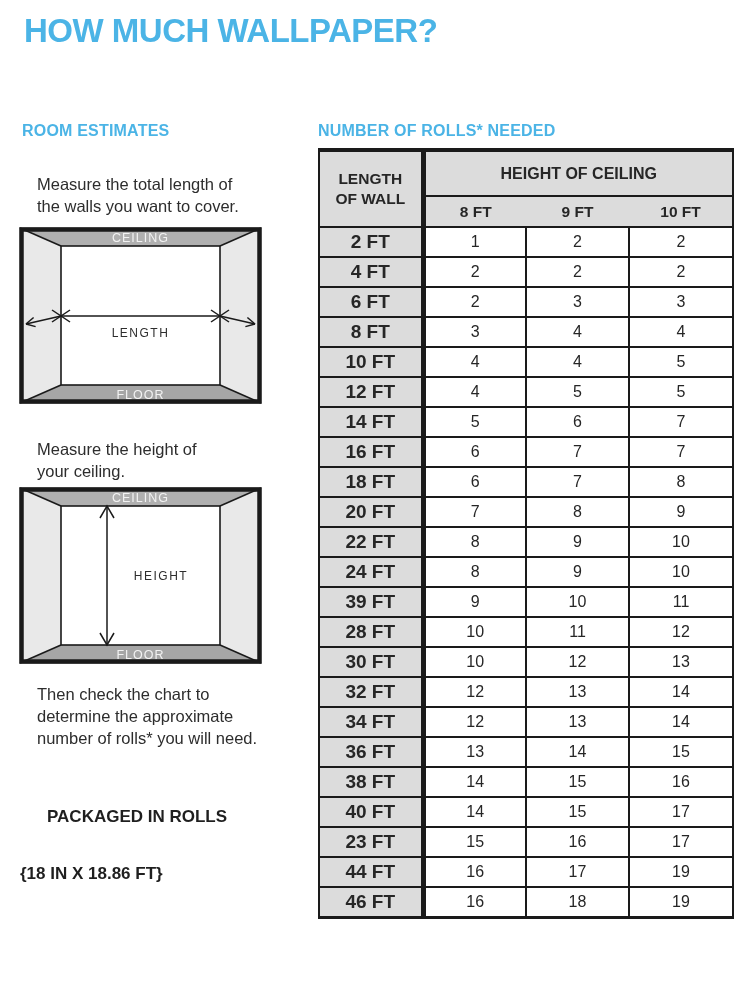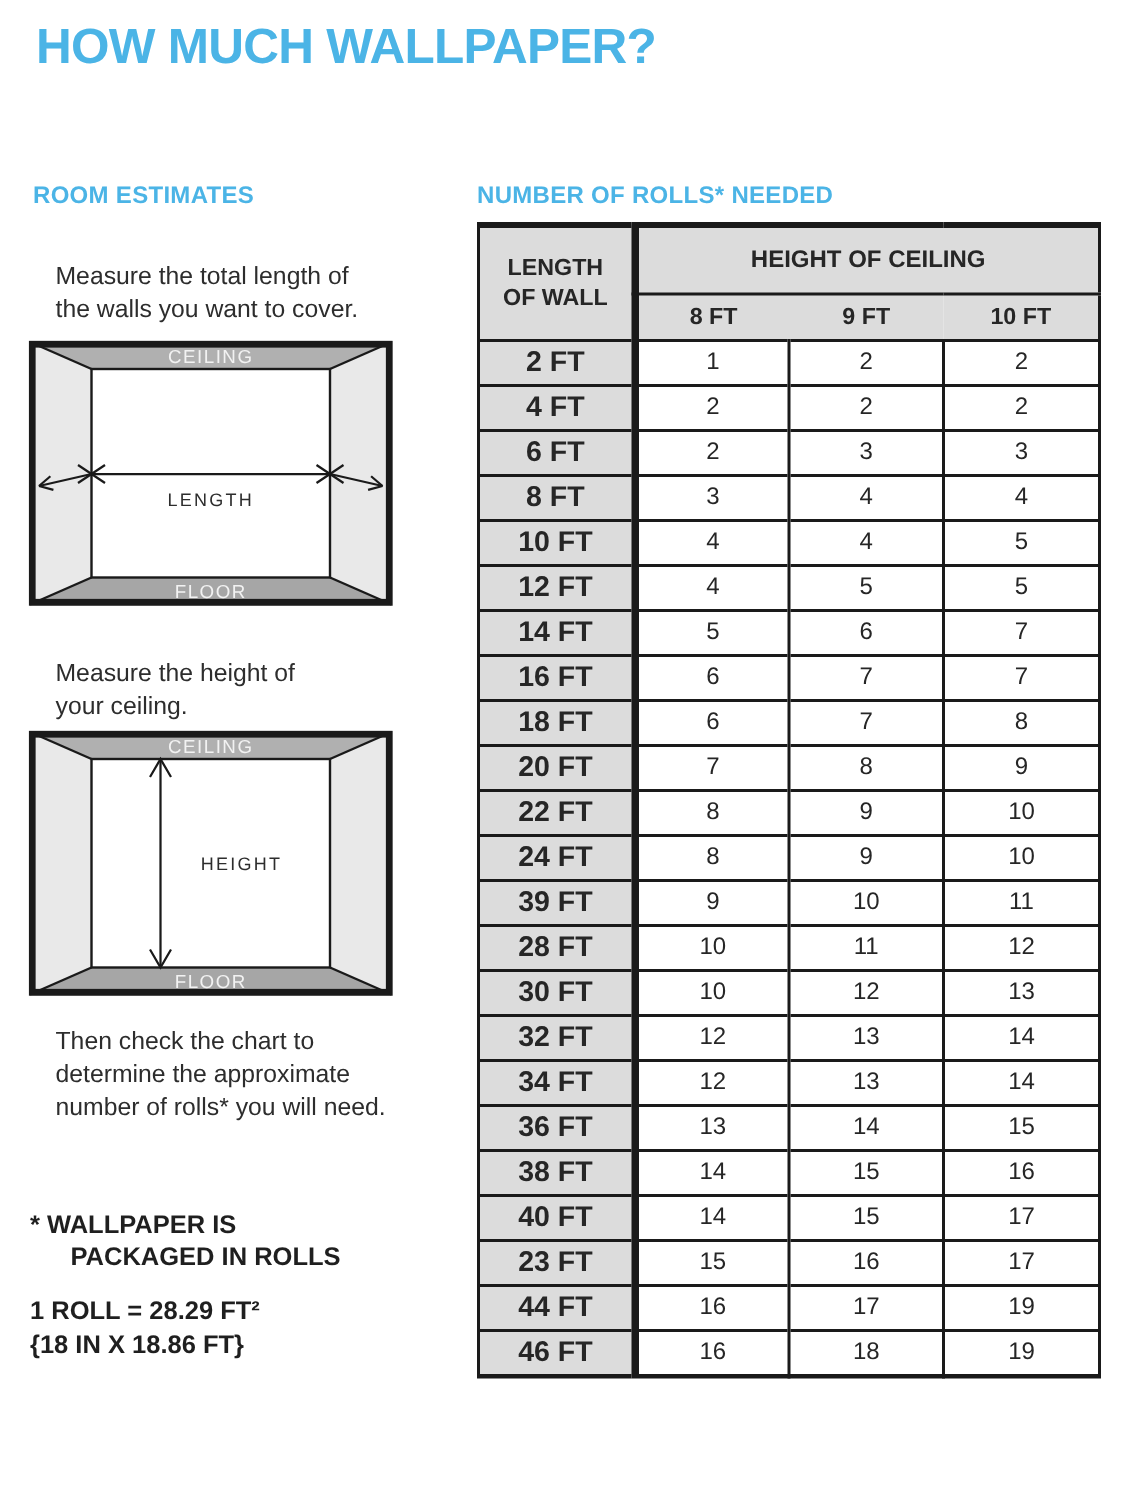--- a/index.html
+++ b/index.html
@@ -132,26 +132,24 @@
   <text x="121.5" y="15" text-anchor="middle" font-size="12.5" letter-spacing="1" fill="#f2f2f2">CEILING</text>
   <text x="121.5" y="171.5" text-anchor="middle" font-size="12.5" letter-spacing="1" fill="#f2f2f2">FLOOR</text>
   <text x="142" y="93" text-anchor="middle" font-size="12" letter-spacing="1.5" fill="#2d2d2d">HEIGHT</text>
 </svg>
 
 <p class="para" id="step3">Then check the chart to
 determine the approximate
 number of rolls* you will need.</p>
 
 <div class="note-block" id="footnote">
-  <div class="line1">* WALLPAPER IS</div>
   <div class="line2">PACKAGED IN ROLLS</div>
 </div>
 
 <div class="note-block" id="roll-spec">
-  <div>1 ROLL = 28.29 FT²</div>
   <div>{18 IN X 18.86 FT}</div>
 </div>
 
 <table class="rolls">
   <colgroup>
       <col class="c0">
       <col class="c1">
       <col class="c2">
       <col class="c3">
     </colgroup>

